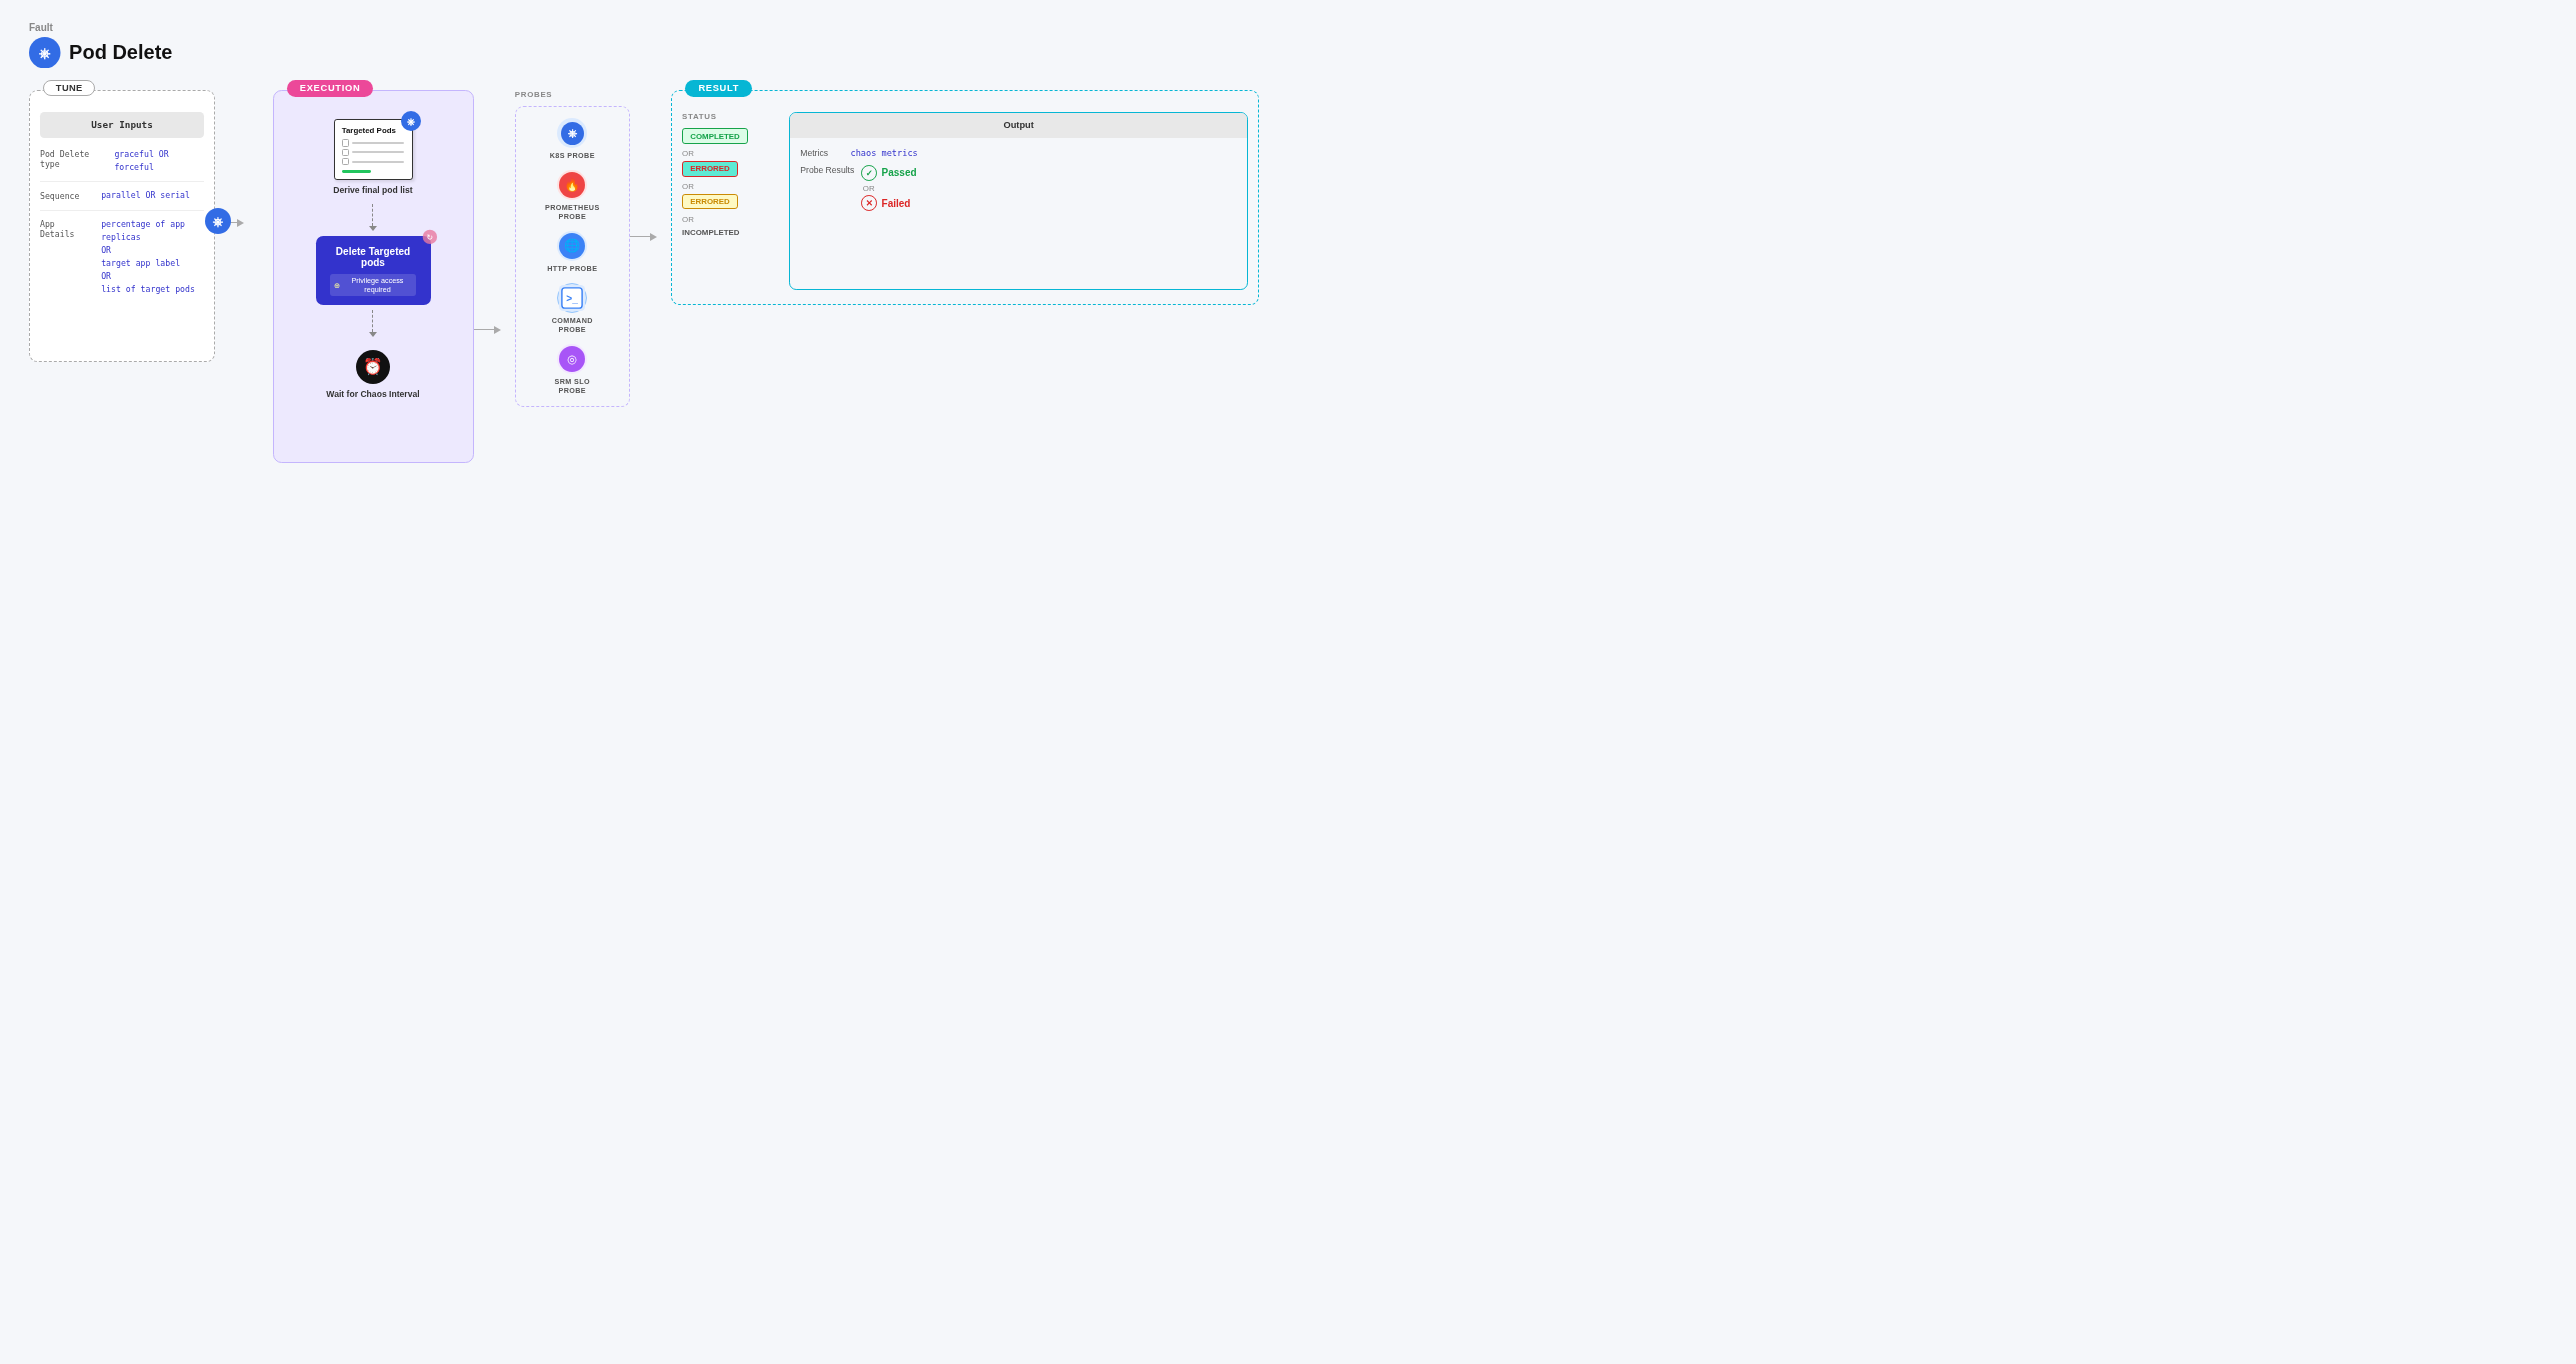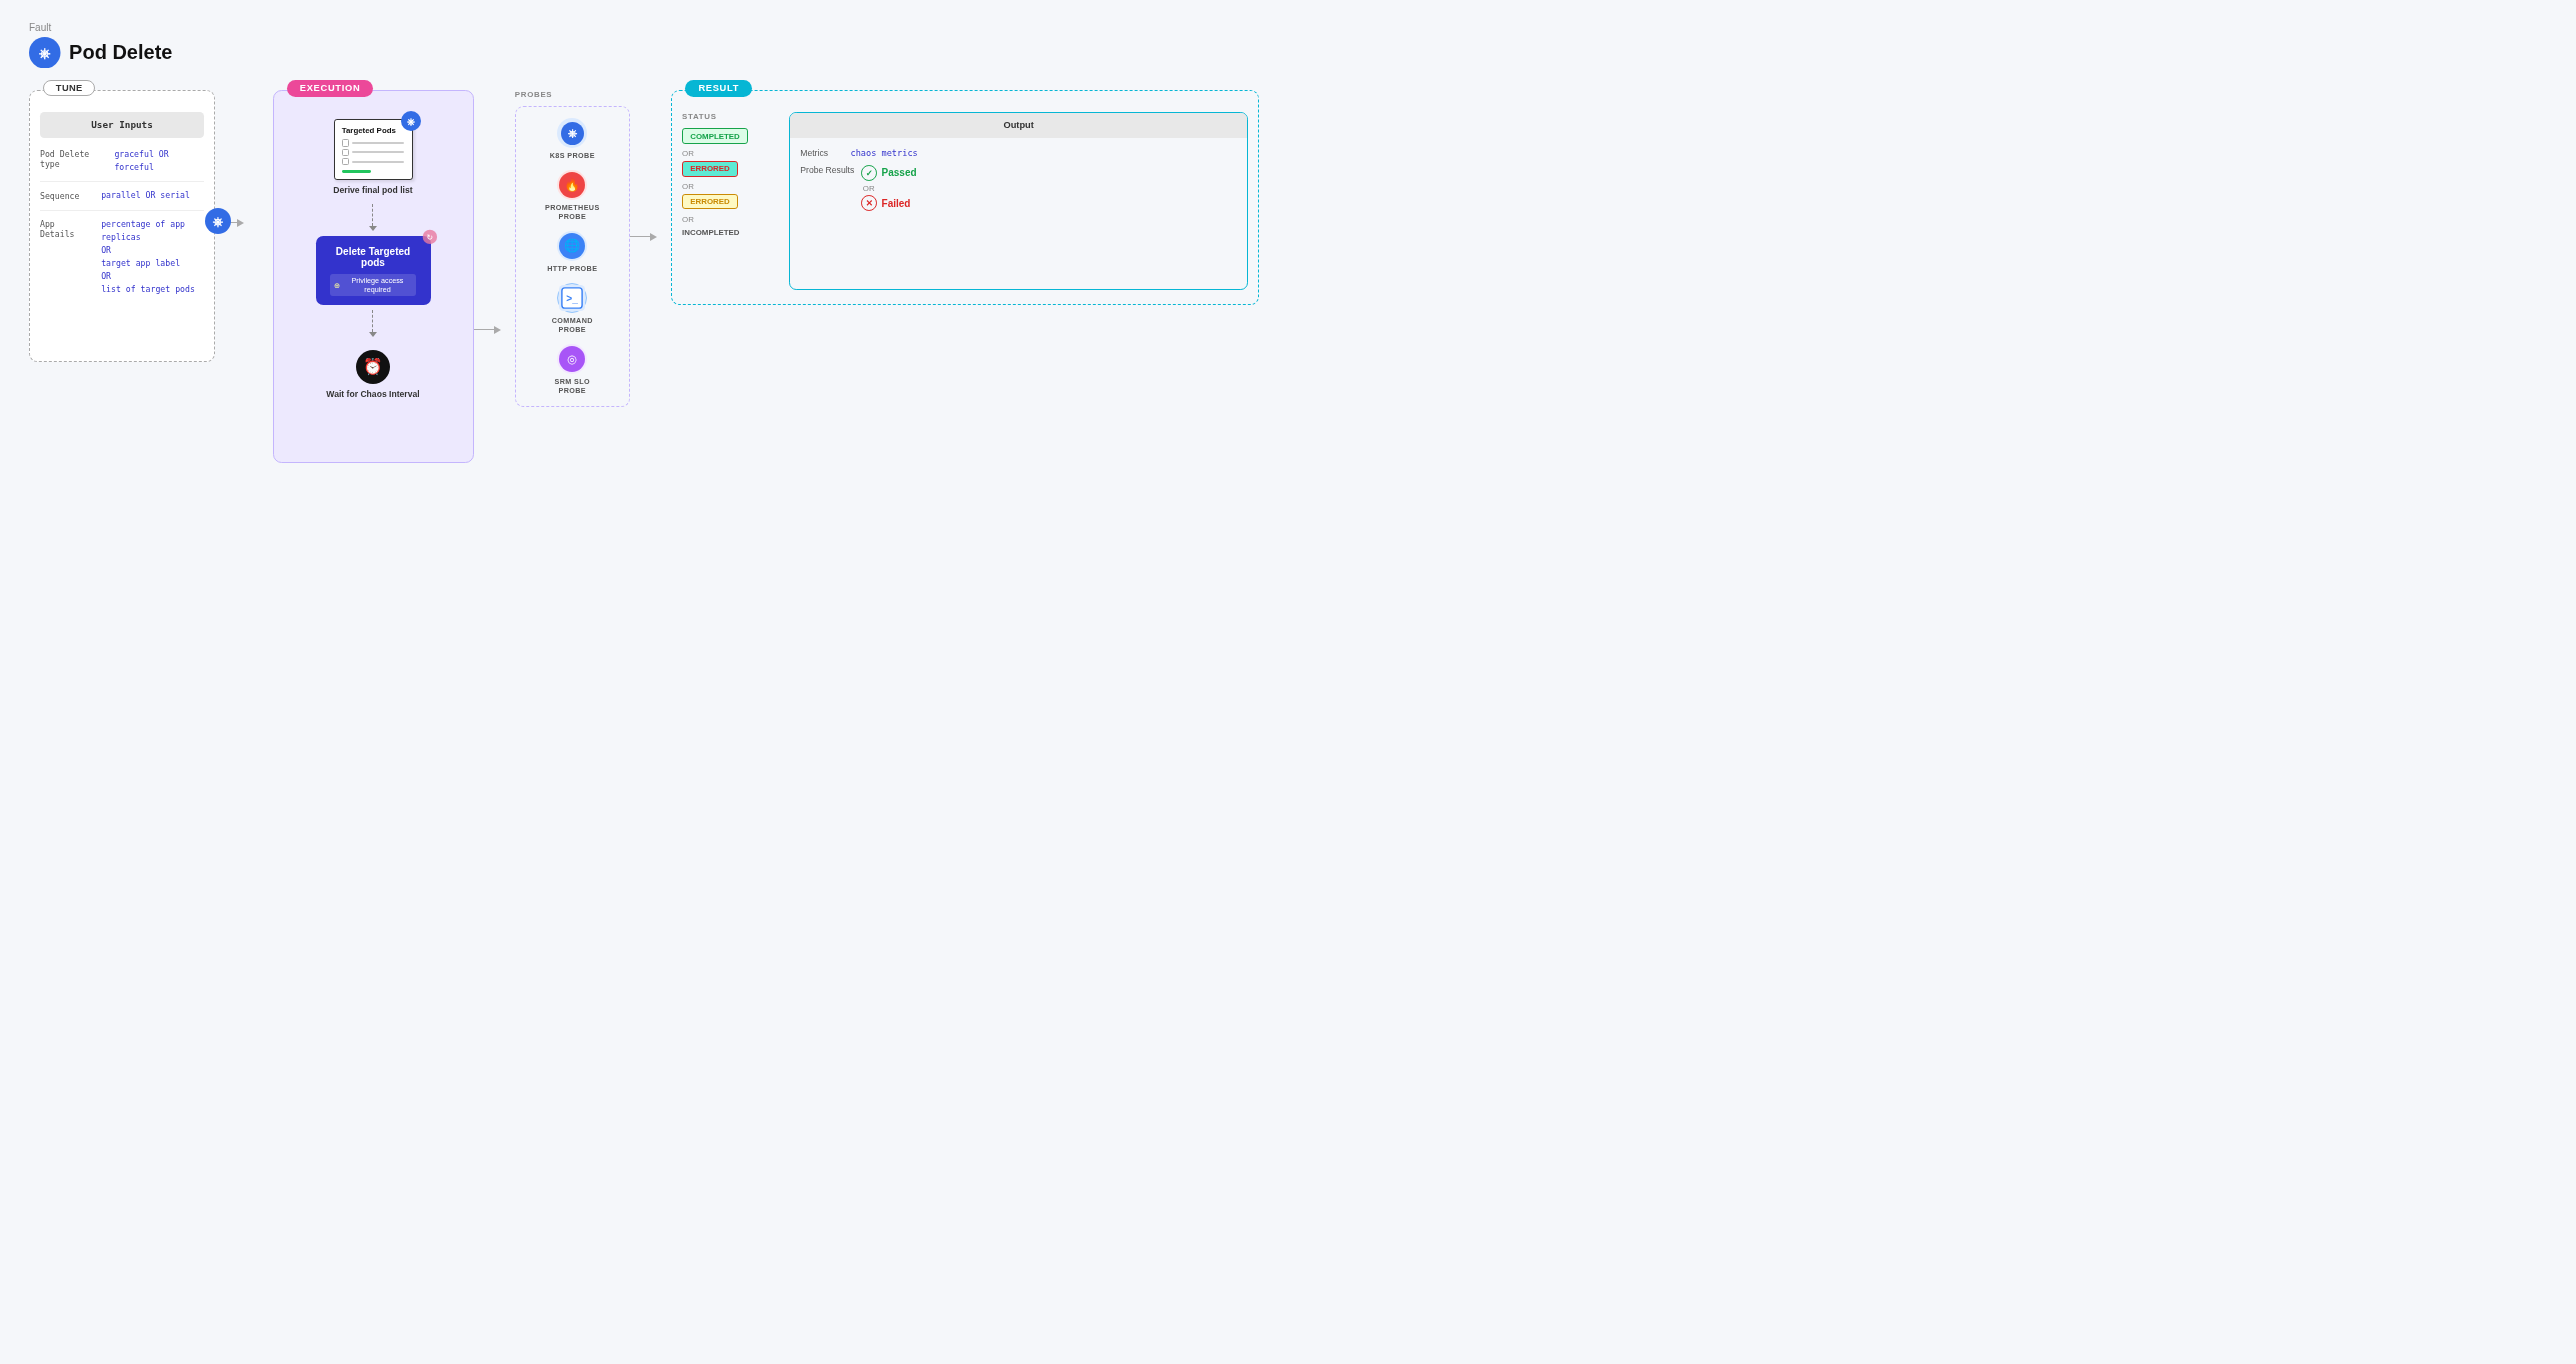--- a/index.html
+++ b/index.html
@@ -9,21 +9,21 @@
       width: 1288px;
       min-height: 682px;
       padding: 21.5px 29px;
       font-size: 9.3px;
     }
 
     .page-label {
       color: #888;
       font-size: 10px;
       margin-bottom: 4.3px;
-      font-weight: 400;
+      font-weight: 700;
     }
 
     .page-title-row {
       display: flex;
       align-items: center;
       gap: 8.6px;
       margin-bottom: 21.5px;
     }
 
     .k8s-icon {

